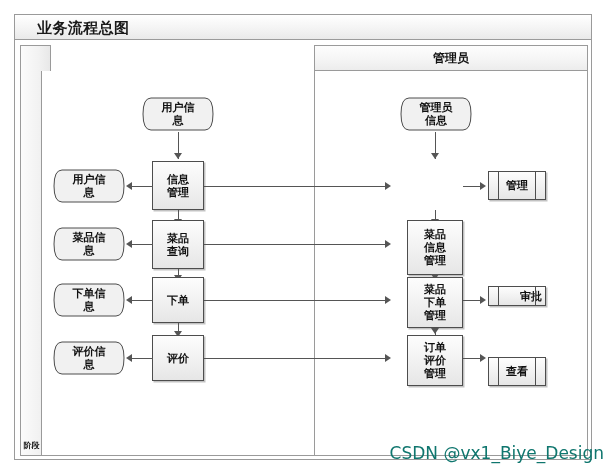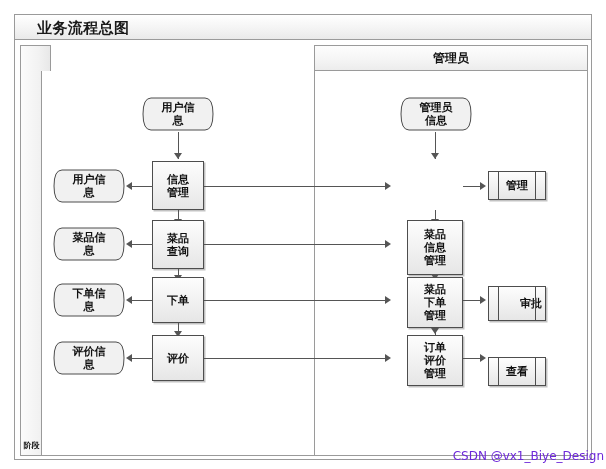--- a/index.html
+++ b/index.html
@@ -104,21 +104,21 @@
   .arrow.down{border-left:4px solid transparent;border-right:4px solid transparent;
               border-top:6px solid #555;}
   .arrow.left{border-top:4px solid transparent;border-bottom:4px solid transparent;
               border-right:6px solid #555;}
   .arrow.right{border-top:4px solid transparent;border-bottom:4px solid transparent;
                border-left:6px solid #555;}
 
   
   #watermark{
     position:absolute;right:2px;bottom:6px;
-    font-size:12px;color:#6d28d9;white-space:nowrap;
+    font-size:17px;color:#0f766e;white-space:nowrap;
     font-family:"DejaVu Sans","Liberation Sans",sans-serif;
   }
 </style>
 </head>
 <body>
 
 <div id="diagram-frame">
 
   <div id="title-band">
     <span class="title-text">业务流程总图</span>
@@ -273,21 +273,21 @@
     </div>
 
     <div class="conn h" style="left:448px;top:171px;width:19px;"></div>
     <div class="arrow right" style="left:465px;top:167px;"></div>
     <div class="predef" style="left:473px;top:156px;width:58px;height:29px;">
       <span>管理</span>
     </div>
 
     <div class="conn h" style="left:448px;top:285px;width:19px;"></div>
     <div class="arrow right" style="left:465px;top:281px;"></div>
-    <div class="predef" style="left:473px;top:271px;width:58px;height:35px;padding-left:28px;">
+    <div class="predef" style="left:473px;top:271px;width:58px;height:20px;padding-left:28px;">
       <span>审批</span>
     </div>
 
     <div class="conn h" style="left:448px;top:343px;width:19px;"></div>
     <div class="arrow right" style="left:465px;top:339px;"></div>
     <div class="predef" style="left:473px;top:342px;width:58px;height:29px;">
       <span>查看</span>
     </div>
 
   </div>

